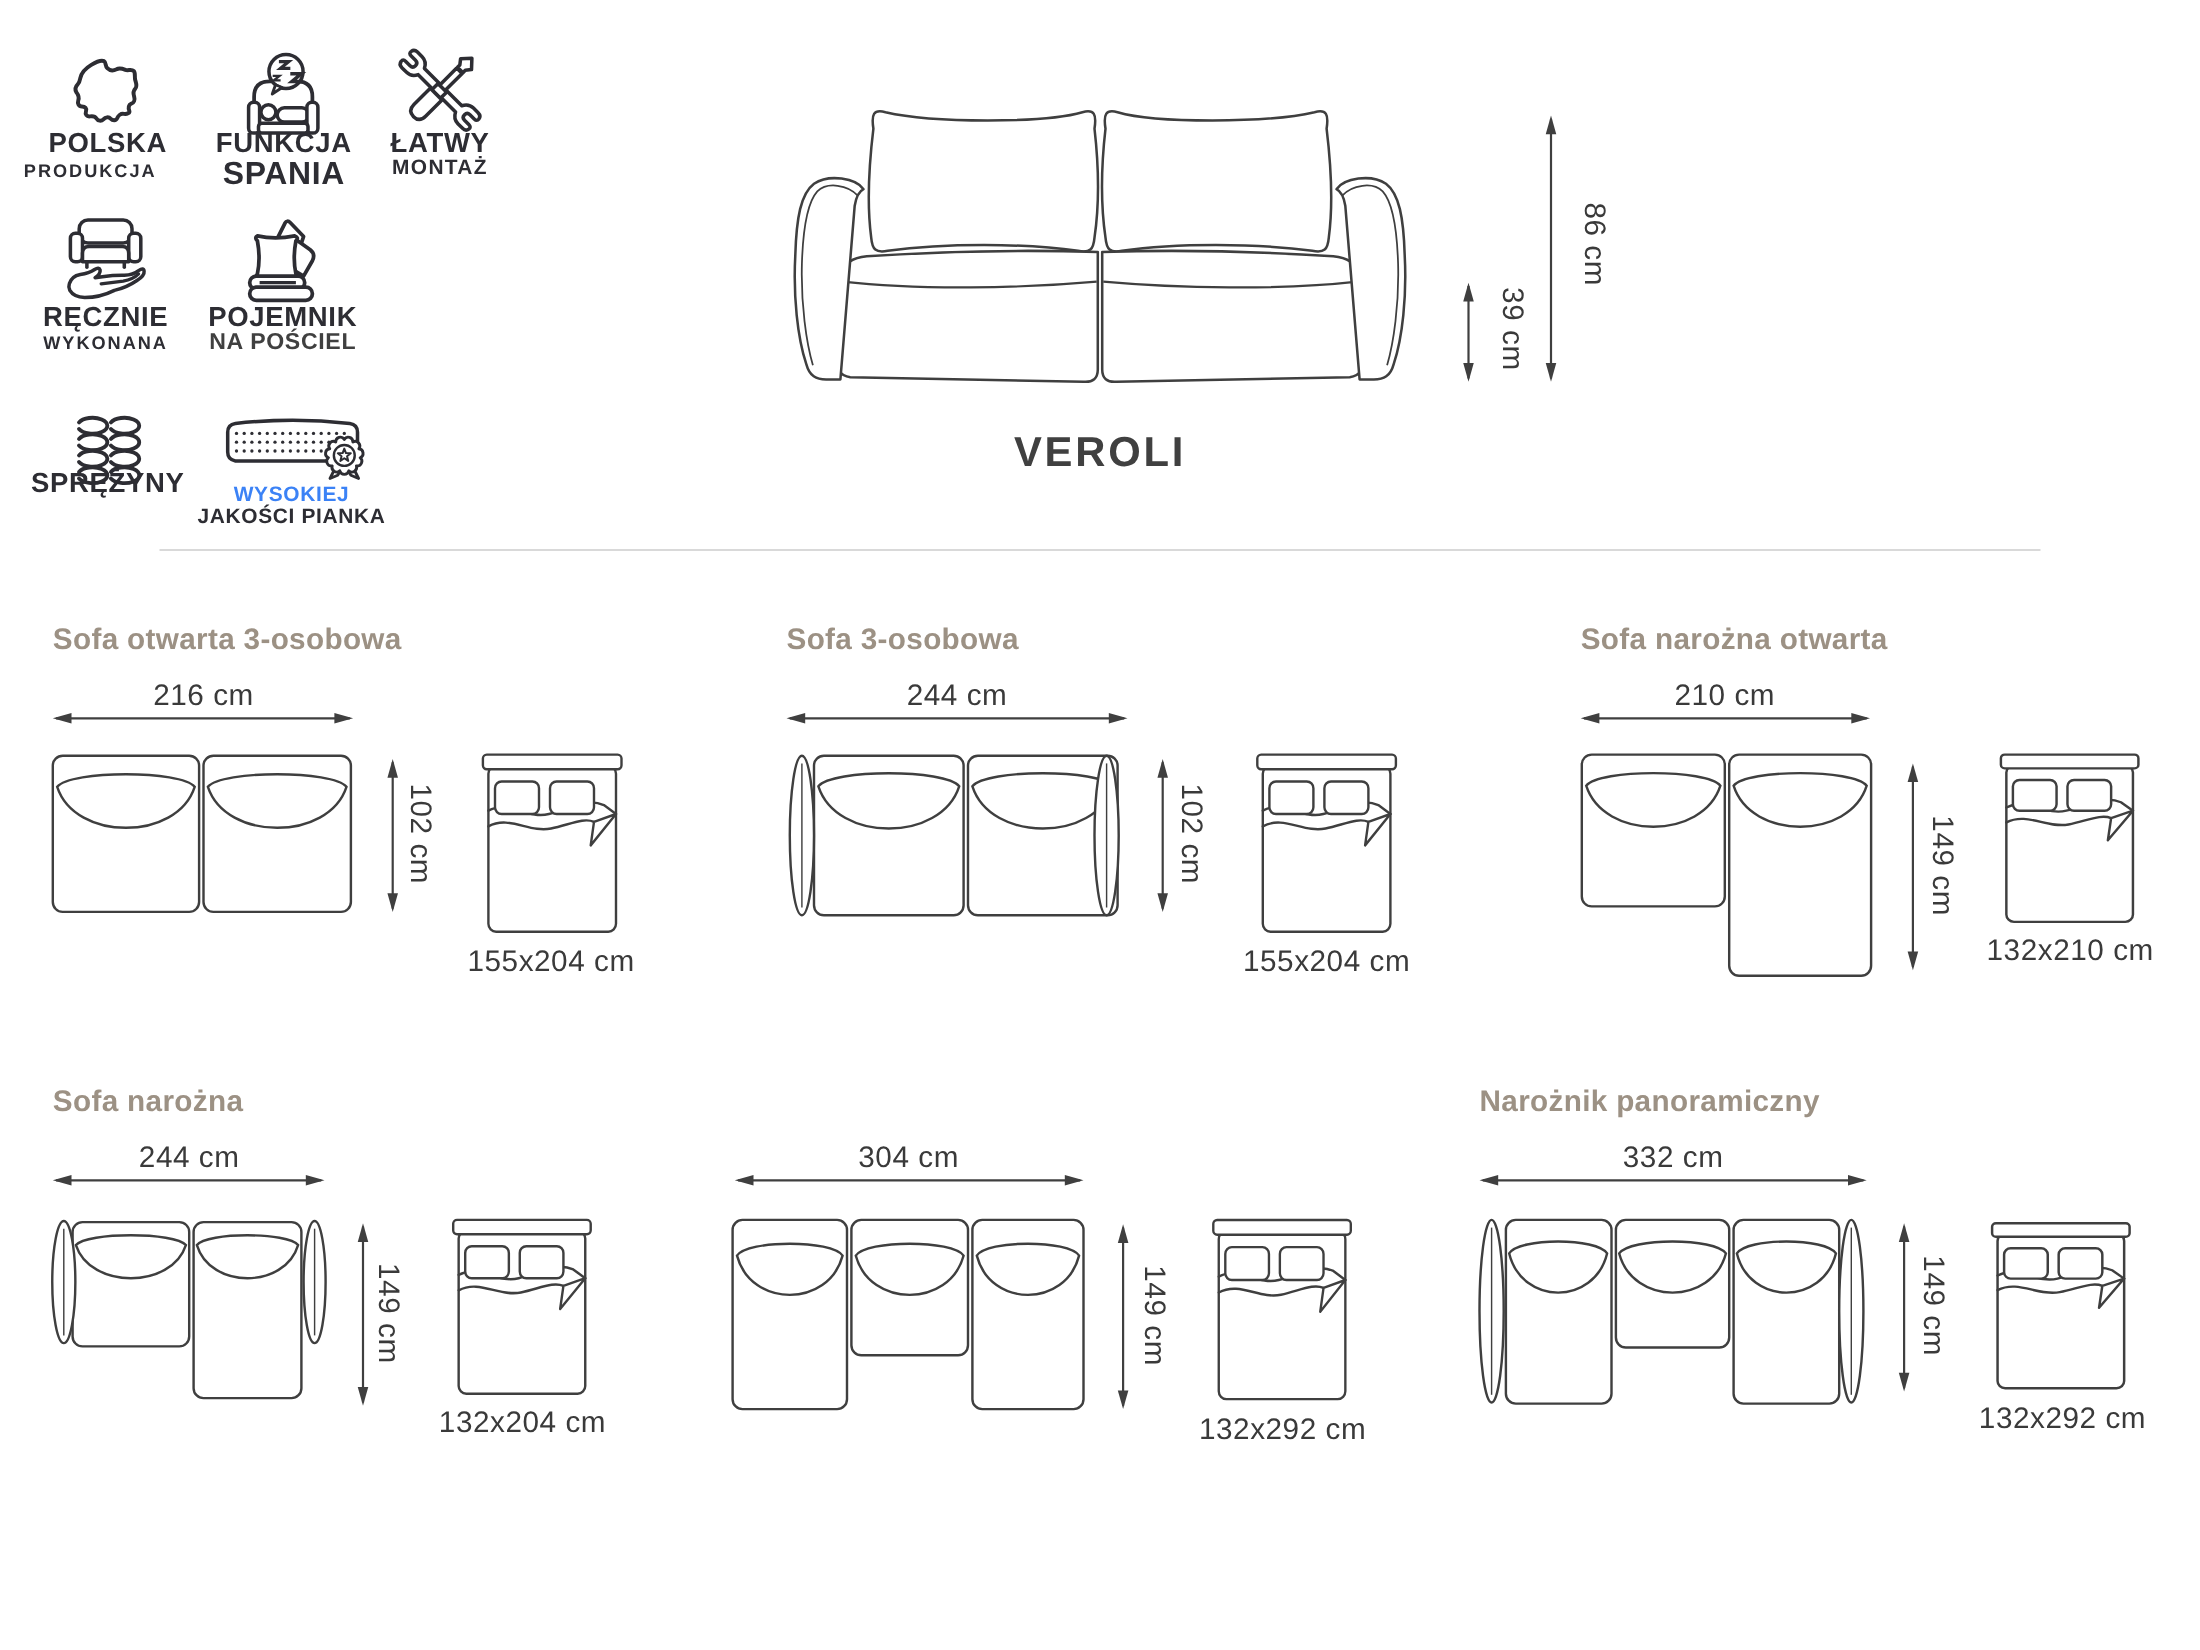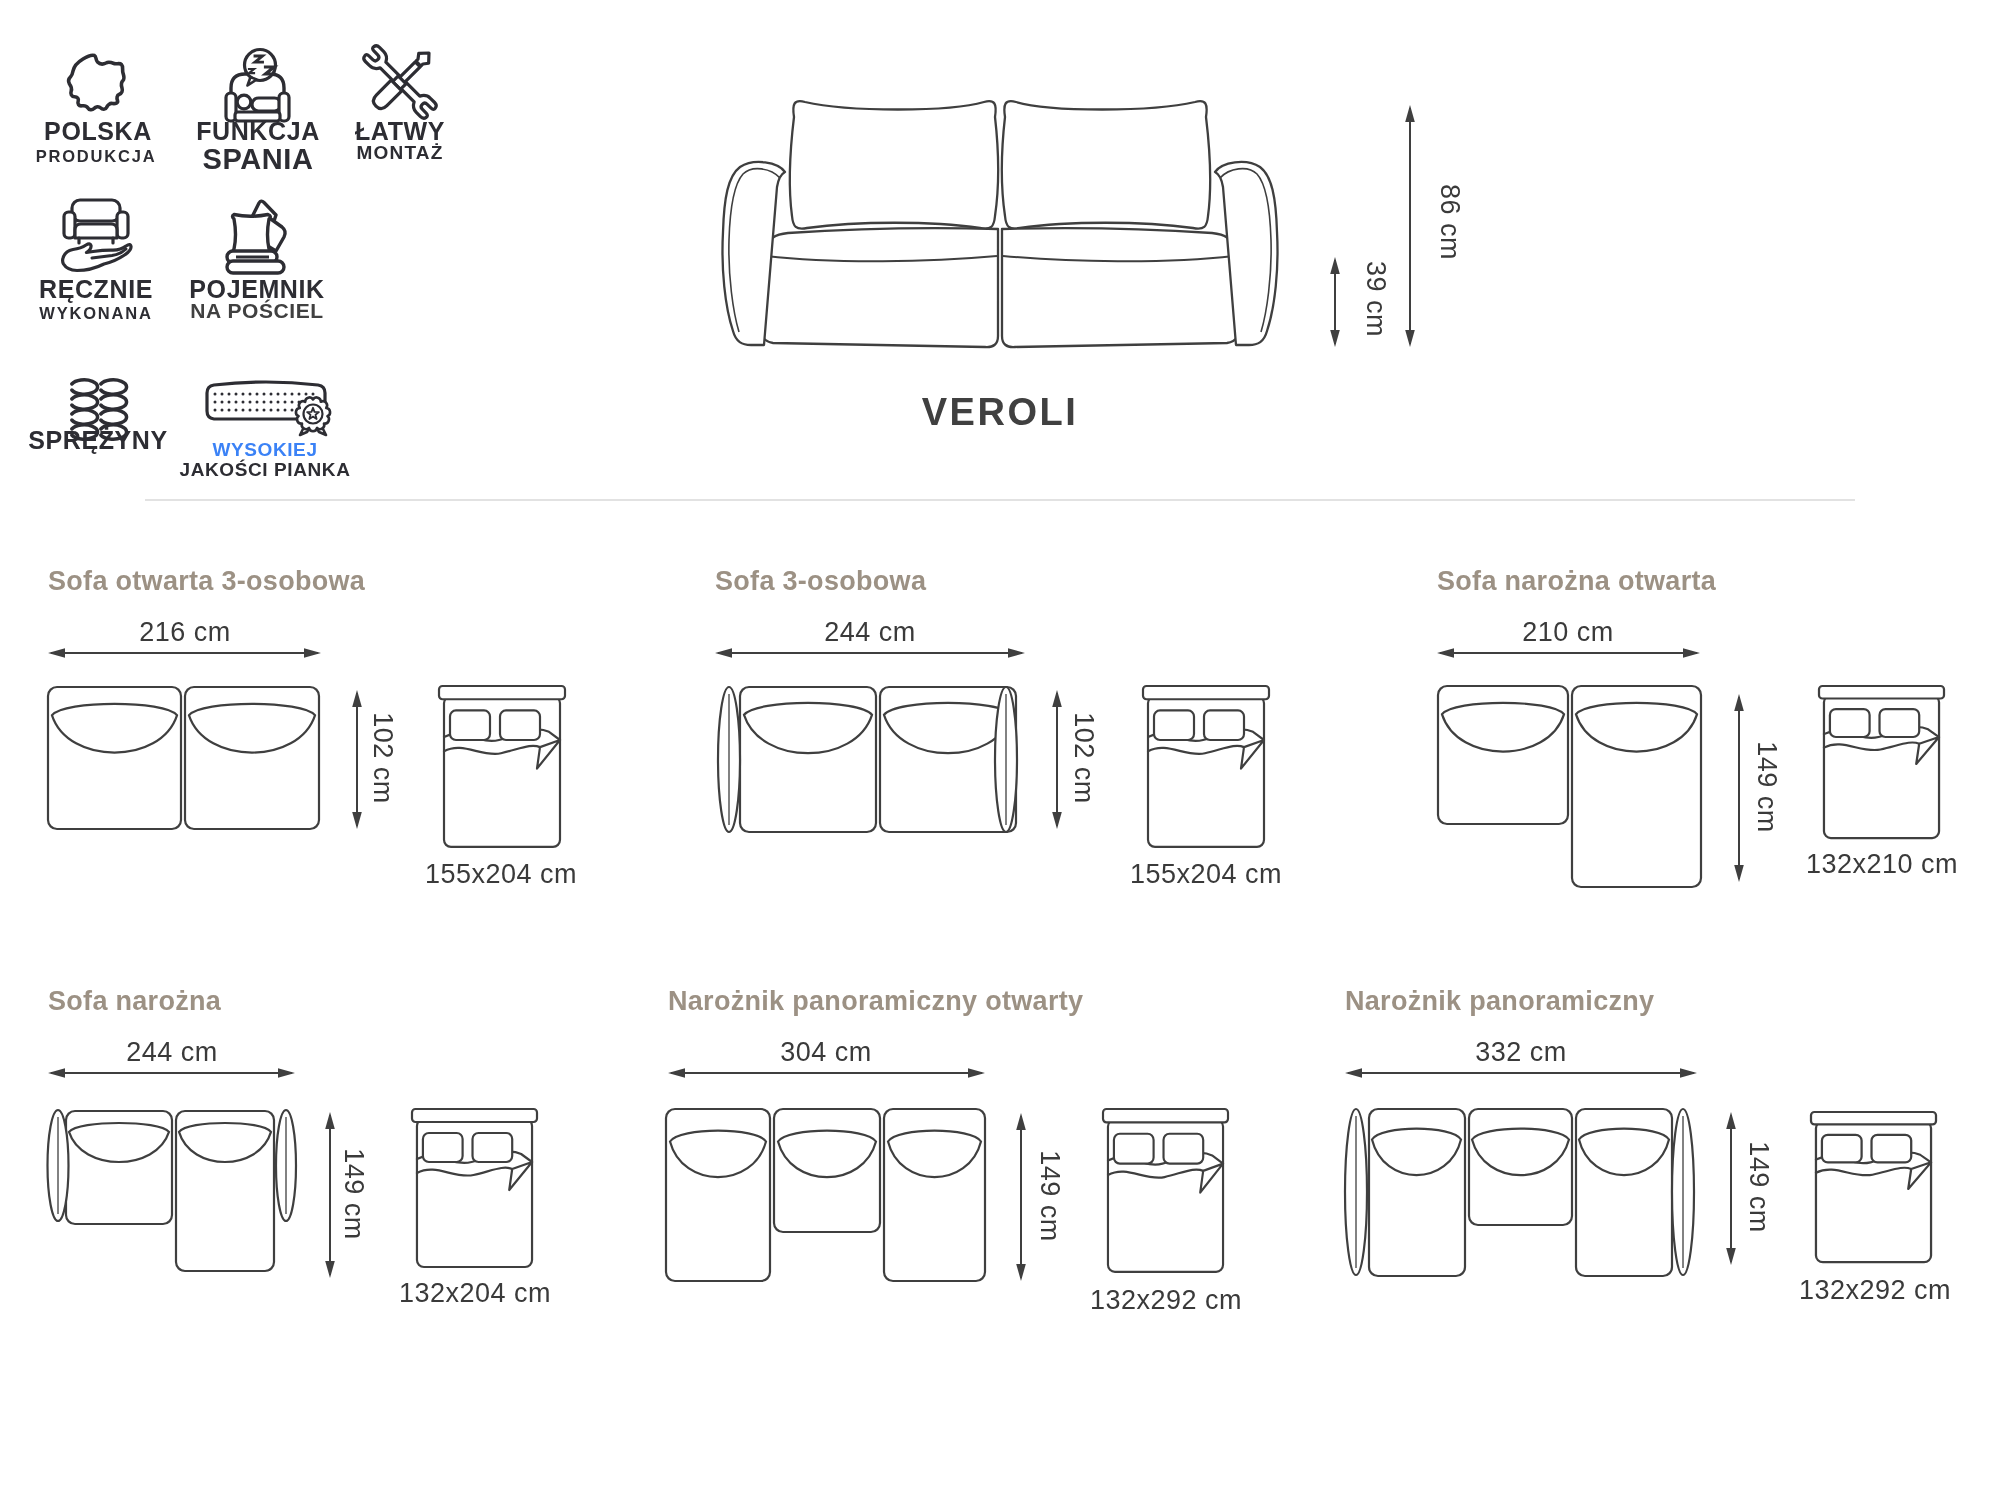--- a/index.html
+++ b/index.html
@@ -343,21 +343,21 @@
           <path d="M 121,53 L 98,81 L 101,60 Z" fill="#fff"></path>
           <rect x="11" y="24" width="40" height="29" rx="6"></rect>
           <rect x="61" y="24" width="40" height="29" rx="6"></rect>
           <rect x="0" y="0" width="126" height="13" rx="3.5"></rect>
         </g>
       </g>
   </svg>
 
 
 <div class="lbl feat-main" style="left:98px;top:131px">POLSKA</div>
-<div class="lbl feat-sub-sp" style="left:96px;top:156px">PRODUKCJA</div>
+<div class="lbl feat-sub-sp" style="left:82px;top:156px">PRODUKCJA</div>
 <div class="lbl feat-main" style="left:258px;top:131px">FUNKCJA</div>
 <div class="lbl feat-sub-big" style="left:258px;top:159px">SPANIA</div>
 <div class="lbl feat-main" style="left:400px;top:131px">ŁATWY</div>
 <div class="lbl feat-sub-md" style="left:400px;top:153px">MONTAŻ</div>
 <div class="lbl feat-main" style="left:96px;top:289px">RĘCZNIE</div>
 <div class="lbl feat-sub-sp" style="left:96px;top:313px">WYKONANA</div>
 <div class="lbl feat-main" style="left:257px;top:289px">POJEMNIK</div>
 <div class="lbl feat-sub-lg" style="left:257px;top:311px">NA POŚCIEL</div>
 <div class="lbl feat-main" style="left:98px;top:440px">SPRĘŻYNY</div>
 <div class="lbl feat-main-sm" style="left:265px;top:450px">WYSOKIEJ</div>
@@ -374,21 +374,20 @@
 <div class="lbl dim v" style="left:1083px;top:758px">102 cm</div>
 <div class="lbl dim" style="left:1206px;top:874px">155x204 cm</div>
 <div class="panel-title" style="left:1437px;top:566px">Sofa narożna otwarta</div>
 <div class="lbl dim" style="left:1568px;top:632px">210 cm</div>
 <div class="lbl dim v" style="left:1766px;top:787px">149 cm</div>
 <div class="lbl dim" style="left:1882px;top:864px">132x210 cm</div>
 <div class="panel-title" style="left:48px;top:986px">Sofa narożna</div>
 <div class="lbl dim" style="left:172px;top:1052px">244 cm</div>
 <div class="lbl dim v" style="left:353px;top:1194px">149 cm</div>
 <div class="lbl dim" style="left:475px;top:1293px">132x204 cm</div>
-<div class="panel-title" style="left:668px;top:986px">Narożnik panoramiczny otwarty</div>
 <div class="lbl dim" style="left:826px;top:1052px">304 cm</div>
 <div class="lbl dim v" style="left:1049px;top:1196px">149 cm</div>
 <div class="lbl dim" style="left:1166px;top:1300px">132x292 cm</div>
 <div class="panel-title" style="left:1345px;top:986px">Narożnik panoramiczny</div>
 <div class="lbl dim" style="left:1521px;top:1052px">332 cm</div>
 <div class="lbl dim v" style="left:1758px;top:1187px">149 cm</div>
 <div class="lbl dim" style="left:1875px;top:1290px">132x292 cm</div>
 </div>
 
 </body></html>

